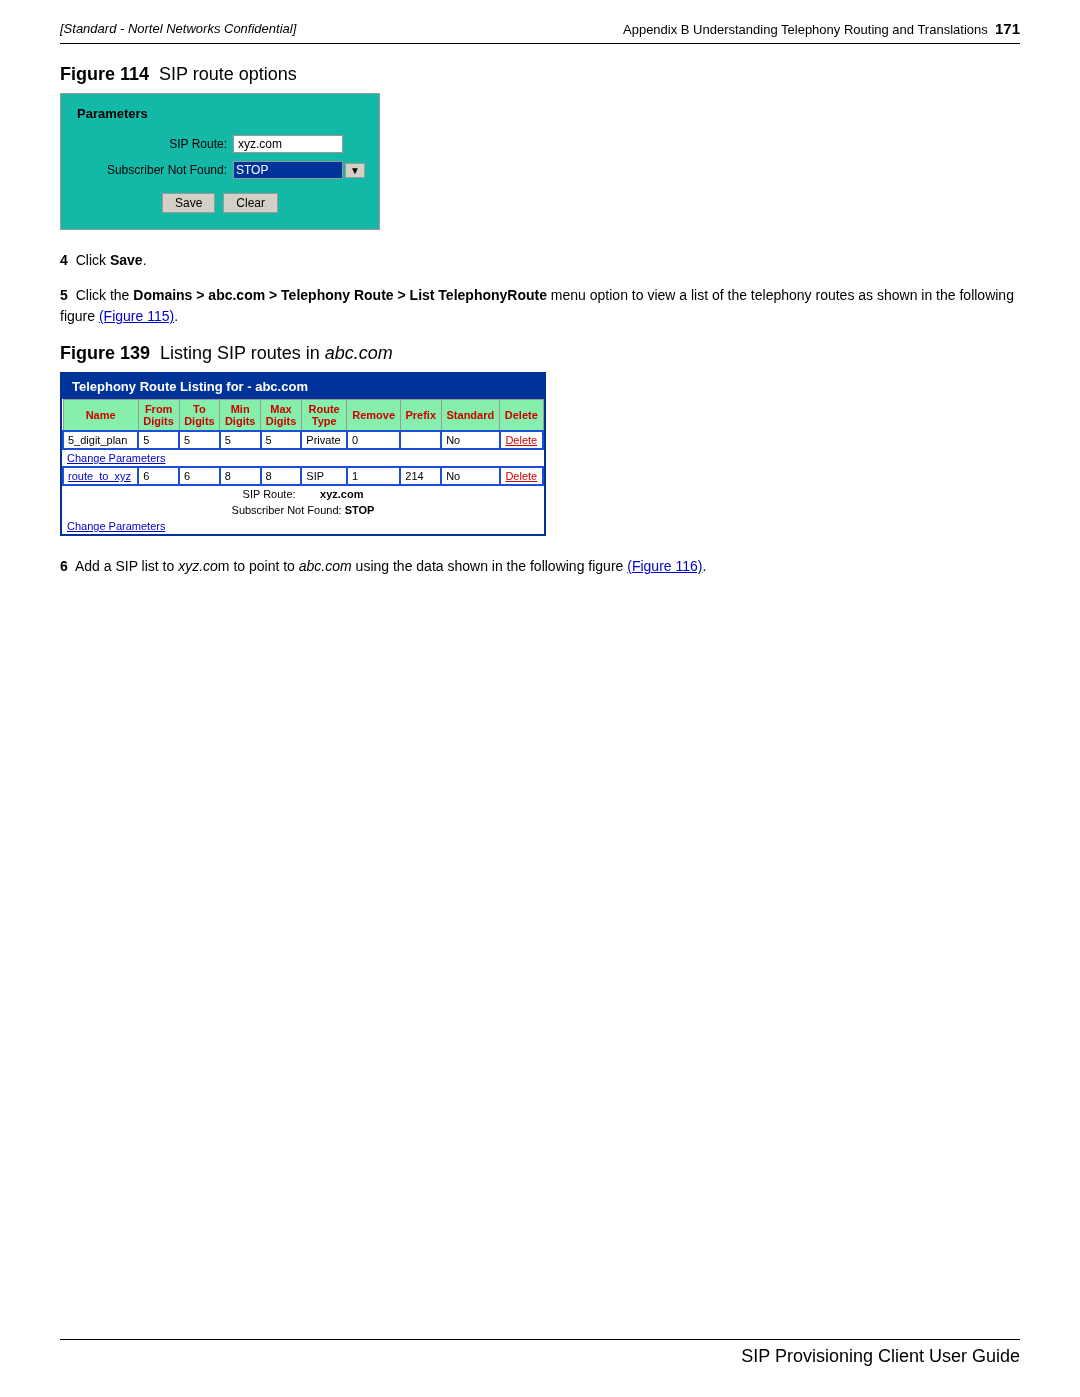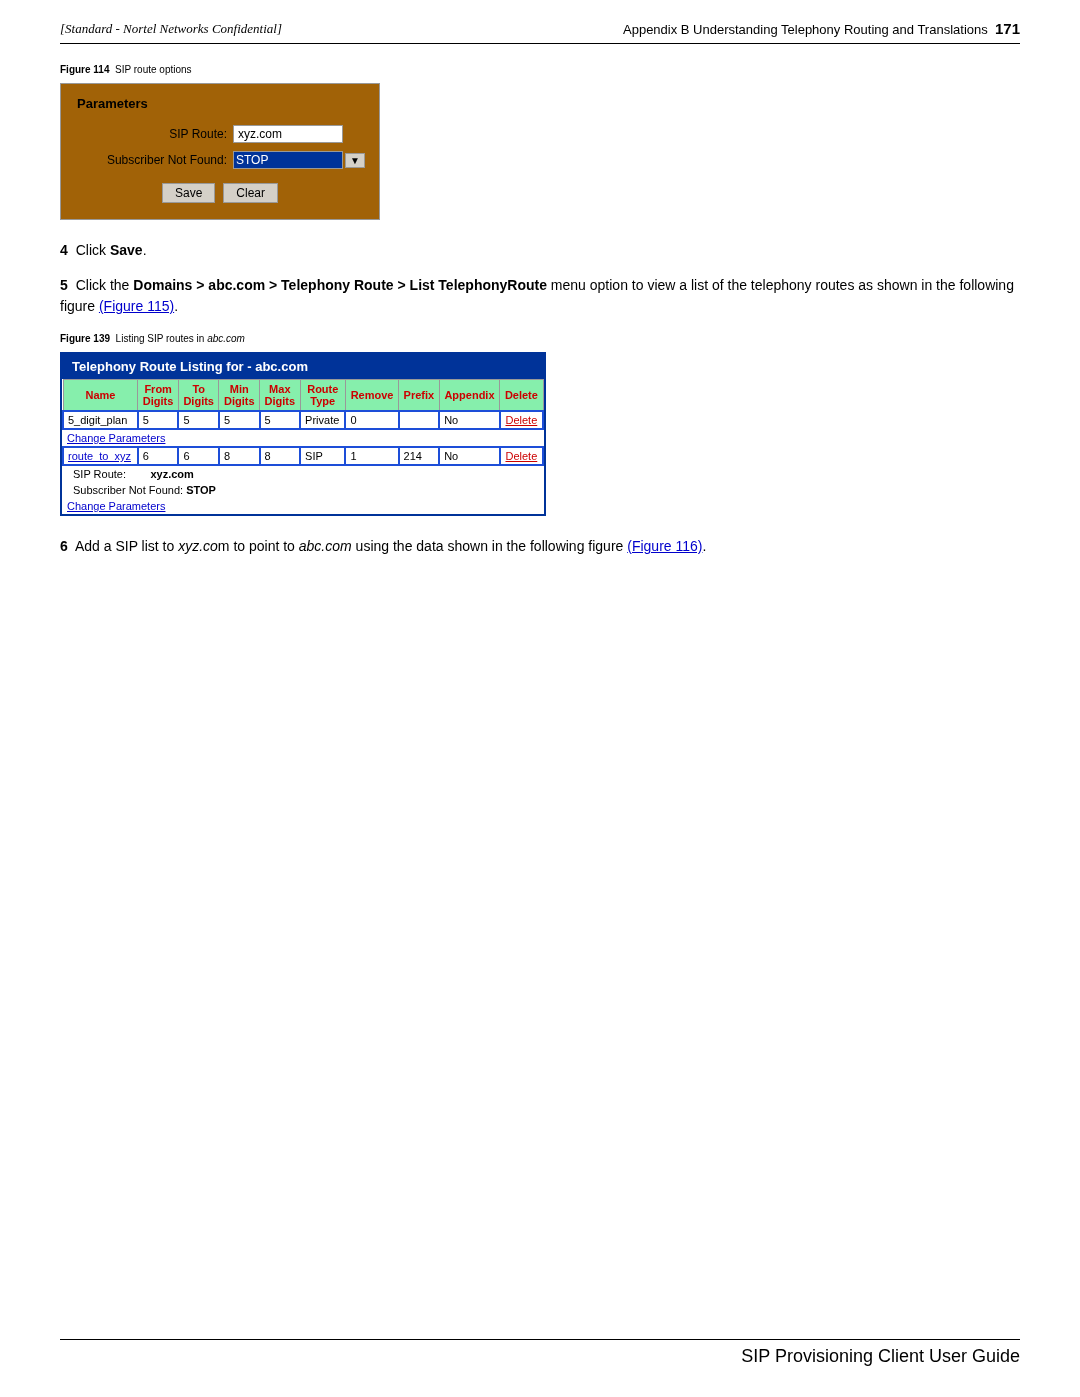--- a/index.html
+++ b/index.html
@@ -22,48 +22,47 @@
       justify-content: space-between;
       align-items: center;
       border-bottom: 1px solid #000;
       padding-bottom: 6px;
       margin-bottom: 20px;
     }
 
     .header-confidential {
       font-style: italic;
       font-size: 13px;
-      font-family: Liberation Serif, serif;
     }
 
     .header-right {
       font-size: 13px;
     }
 
     .header-right strong {
       font-size: 15px;
     }
 
     .figure-label {
-      font-size: 10px;
+      font-size: 18px;
       margin-bottom: 8px;
       margin-top: 16px;
     }
 
     .figure-label strong {
       font-weight: bold;
     }
 
     
     .parameters-box {
       border: 1px solid #999;
       width: 320px;
       padding: 12px 16px 16px 16px;
       margin-bottom: 20px;
-      background: #a16207;
+      background: #14b8a6;
     }
 
     .parameters-box .box-title {
       font-weight: bold;
       font-size: 13px;
       margin-bottom: 14px;
     }
 
     .param-row {
       display: flex;
@@ -187,20 +186,21 @@
     .change-params-link {
       color: #0000cc;
       text-decoration: underline;
       font-size: 11px;
     }
 
     .sip-info-row td {
       border: none;
       padding: 2px 10px;
       font-size: 11px;
+      text-align: center;
     }
 
     .delete-btn-cell {
       text-align: center;
     }
 
     .delete-link {
       color: #cc0000;
       text-decoration: underline;
       font-size: 11px;
@@ -276,21 +276,21 @@
       <thead>
         <tr>
           <th>Name</th>
           <th>From<br>Digits</th>
           <th>To<br>Digits</th>
           <th>Min<br>Digits</th>
           <th>Max<br>Digits</th>
           <th>Route<br>Type</th>
           <th>Remove</th>
           <th>Prefix</th>
-          <th>Appendix</th>
+          <th>Standard</th>
           <th>Delete</th>
         </tr>
       </thead>
       <tbody>
 
         <tr>
           <td>5_digit_plan</td>
           <td>5</td>
           <td>5</td>
           <td>5</td>

